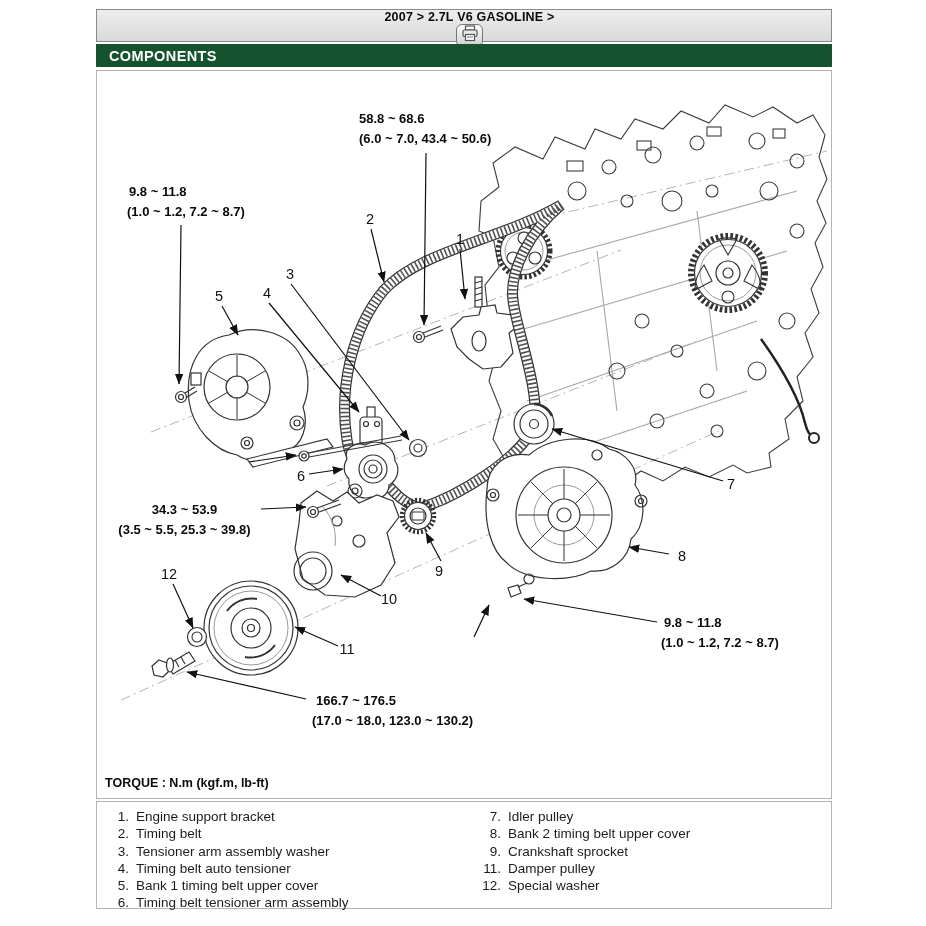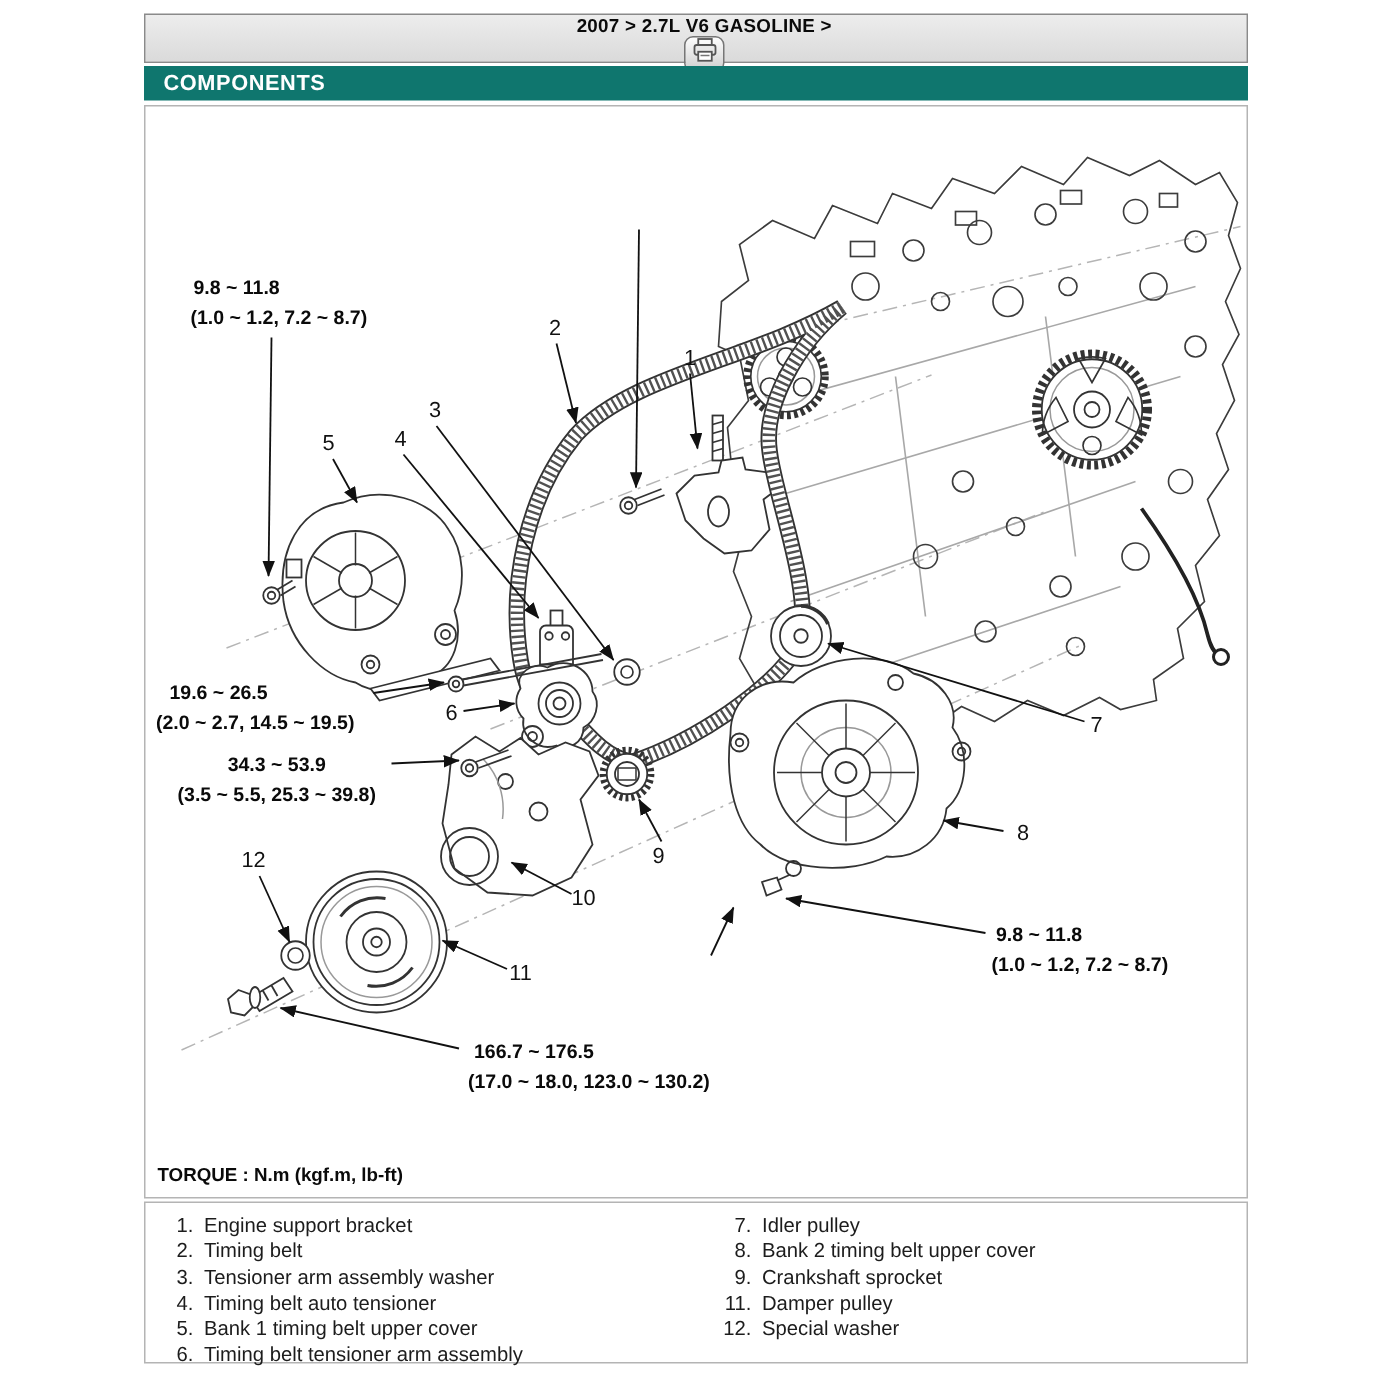--- a/index.html
+++ b/index.html
@@ -18,21 +18,21 @@
   .crumb-text { font-size: 12.5px; font-weight: bold; color: #0a0a0a; letter-spacing: .2px; }
   .print-btn {
     width: 27px; height: 27px; border: 1px solid #767676; border-radius: 6px;
     background: linear-gradient(#fdfdfd, #cfcfcf);
     display: flex; align-items: center; justify-content: center; cursor: pointer;
   }
 
   
   .banner {
     position: absolute; left: 96px; top: 44px; width: 736px; height: 23px;
-    background: #0f766e; color: #fff;
+    background: #14532d; color: #fff;
     display: flex; align-items: center; padding-left: 13px;
     font-size: 14.5px; font-weight: bold; letter-spacing: .4px;
   }
 
   
   .diagram {
     position: absolute; left: 96px; top: 70px; width: 736px; height: 729px;
     border: 1px solid #b4b4b4; background: #fff;
   }
   .diagram svg { position: absolute; left: 0; top: 0; }
@@ -318,27 +318,27 @@
         <line x1="329" y1="82" x2="327" y2="254" marker-end="url(#arw)"></line>
         <line x1="84" y1="154" x2="82" y2="313" marker-end="url(#arw)"></line>
         <line x1="152" y1="391" x2="199" y2="384" marker-end="url(#arw)"></line>
         <line x1="164" y1="438" x2="209" y2="436" marker-end="url(#arw)"></line>
         <line x1="377" y1="566" x2="392" y2="534" marker-end="url(#arw)"></line>
         <line x1="209" y1="628" x2="90" y2="601" marker-end="url(#arw)"></line>
         <line x1="560" y1="551" x2="427" y2="528" marker-end="url(#arw)"></line>
       </g>
     </svg>
 
+    <div class="callout" style="left:262px; top:38px">
+      <div>58.8 ~ 68.6</div>
+      <div>(6.0 ~ 7.0, 43.4 ~ 50.6)</div>
+    </div>
     <div class="callout" style="left:30px; top:111px">
       <div style="padding-left:2px">9.8 ~ 11.8</div>
       <div>(1.0 ~ 1.2, 7.2 ~ 8.7)</div>
-    </div>
-    <div class="callout" style="left:7px; top:381px">
-      <div style="padding-left:9px">19.6 ~ 26.5</div>
-      <div>(2.0 ~ 2.7, 14.5 ~ 19.5)</div>
     </div>
     <div class="callout ra" style="left:14px; top:429px">
       <div>34.3 ~ 53.9</div>
       <div>(3.5 ~ 5.5, 25.3 ~ 39.8)</div>
     </div>
     <div class="callout" style="left:215px; top:620px">
       <div style="padding-left:4px">166.7 ~ 176.5</div>
       <div>(17.0 ~ 18.0, 123.0 ~ 130.2)</div>
     </div>
     <div class="callout" style="left:564px; top:542px">

